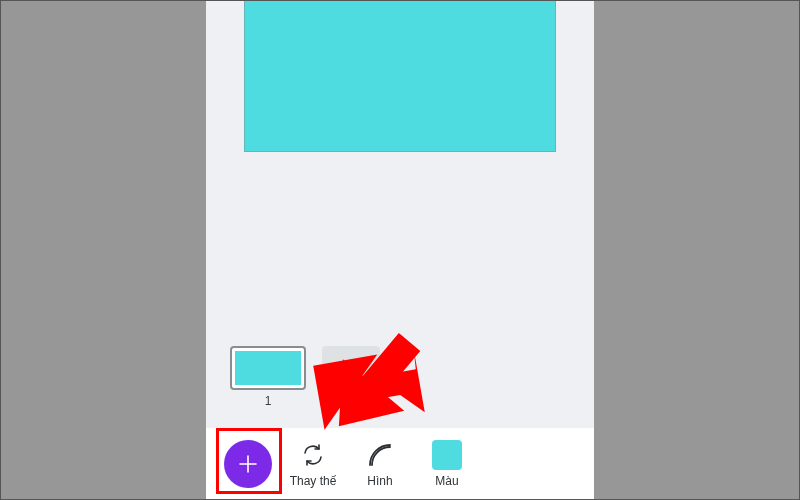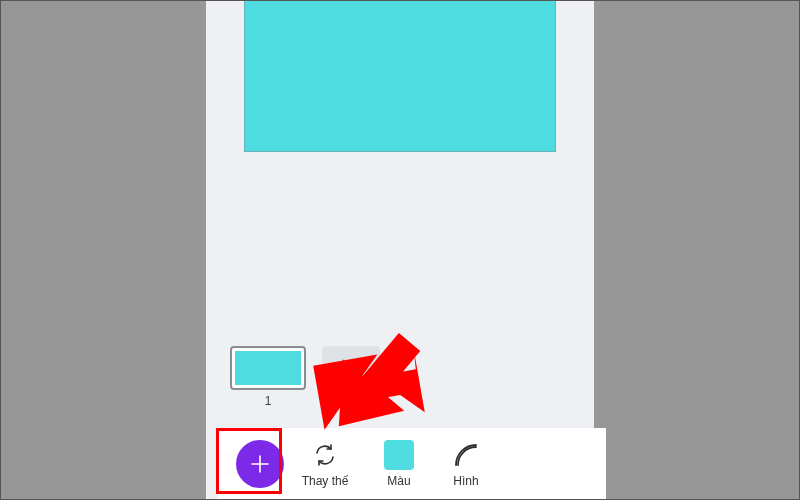--- a/index.html
+++ b/index.html
@@ -82,21 +82,20 @@
     position: absolute;
     left: 0;
     bottom: 0;
     width: 100%;
     height: 72px;
     background: #ffffff;
     display: flex;
     align-items: center;
     padding: 0 14px;
     gap: 0;
-    margin-left: 12px;
   }
   .tool-item {
     width: 74px;
     display: flex;
     flex-direction: column;
     align-items: center;
     justify-content: center;
     gap: 4px;
     flex-shrink: 0;
   }
@@ -175,35 +174,35 @@
           <path d="M4 10 a8 8 0 0 1 14 -4"></path>
           <polyline points="18 2 18 6 14 6"></polyline>
           <path d="M20 14 a8 8 0 0 1 -14 4"></path>
           <polyline points="6 22 6 18 10 18"></polyline>
         </svg>
       </div>
       <div class="tool-label">Thay thế</div>
     </div>
 
 
-    <div class="tool-item">
-      <div class="color-swatch-btn"></div>
-      <div class="tool-label">Màu</div>
-    </div>
-
     <div class="tool-item" style="width:60px;">
       <div class="icon-slot">
         <svg width="26" height="26" viewBox="0 0 26 26" fill="none" stroke="#2b2f33" stroke-width="1.8" stroke-linecap="round">
           <path d="M3 23 A20 20 0 0 1 23 3"></path>
           <path d="M5 23 A18 18 0 0 1 23 5"></path>
         </svg>
       </div>
       <div class="tool-label">Hình</div>
     </div>
 
+    <div class="tool-item">
+      <div class="color-swatch-btn"></div>
+      <div class="tool-label">Màu</div>
+    </div>
+
   </div>
 
   <div class="highlight-box" style="left:10px; top:428px; width:66px; height:66px;"></div>
 
   <svg class="arrow" style="left:98px; top:324px;" width="130" height="130" viewBox="0 0 130 130">
     <polygon points="78,6 124,52 94,52 94,52 52,94 52,94 52,124 6,78 52,32 52,62 62,52 92,22 78,6" fill="#ff0000" transform="rotate(35 65 65)"></polygon>
 
     <polygon points="86,0 130,44 100,44 48,96 48,130 4,86 38,86 90,34 60,34" fill="#ff0000" style="display:none"></polygon>
   </svg>
 

